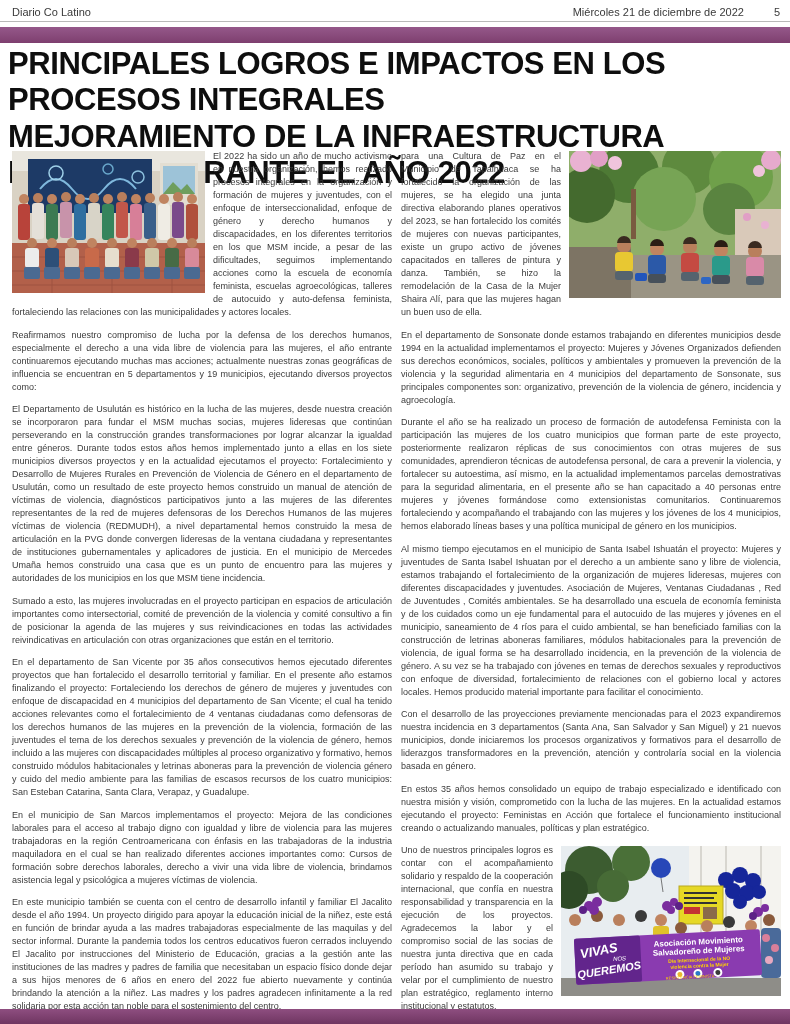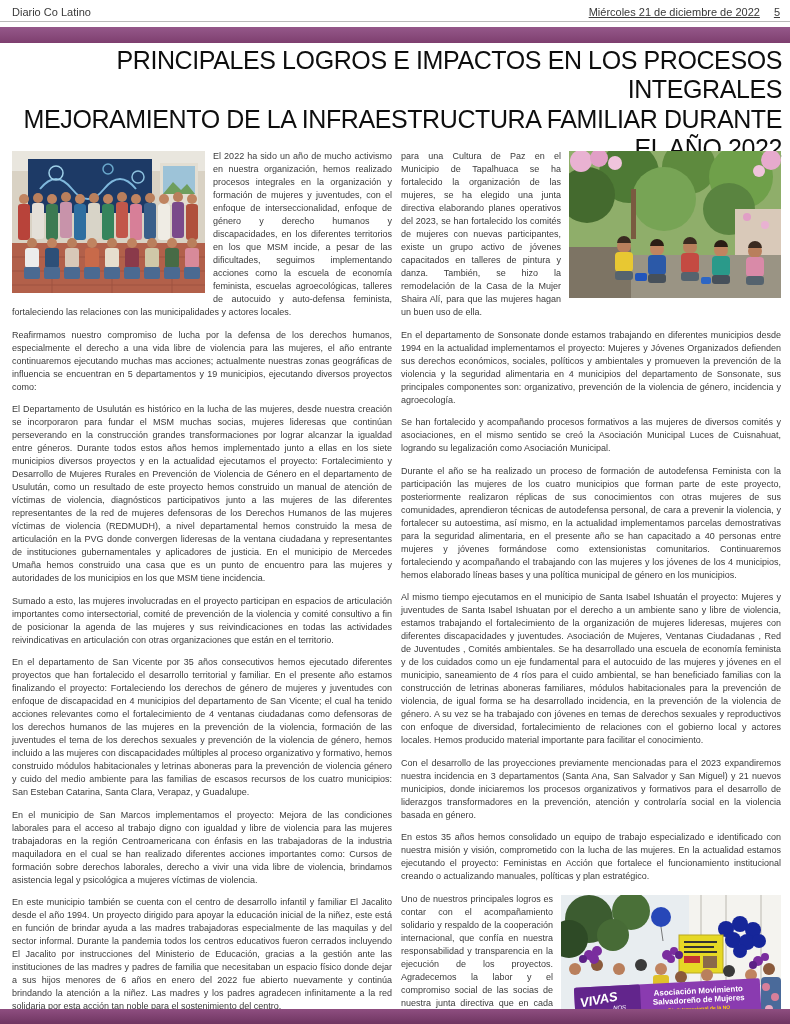--- a/index.html
+++ b/index.html
@@ -7,33 +7,33 @@
     width:790px;height:1024px;position:relative;overflow:hidden;
     background:#ffffff;font-family:"Liberation Sans","DejaVu Sans",sans-serif;
   }
   .masthead{
     position:absolute;top:0;left:0;right:0;height:22px;
     border-bottom:1px solid #b9b9b9;
     display:flex;justify-content:space-between;align-items:flex-end;
     padding:0 10px 3px 12px;box-sizing:border-box;
     font-size:11px;color:#3a3a3a;
   }
-  .masthead .right{display:flex;gap:14px;text-decoration:underline;}
+  .masthead .right{display:flex;gap:30px;}
   .accent-bar-top{
     position:absolute;top:27px;left:0;width:790px;height:16px;
     background:linear-gradient(180deg,#95588a,#7e3f6f);
   }
   .accent-bar-bottom{
     position:absolute;bottom:0;left:0;width:790px;height:15px;
     background:linear-gradient(180deg,#8e4e80,#6f3561);
   }
   .headline{
     position:absolute;top:46px;left:8px;right:8px;
-    text-align:right;font-weight:normal;color:#0e0e0e;
-    font-size:25px;line-height:1.17;letter-spacing:-0.4px;
+    text-align:left;font-weight:bold;color:#0e0e0e;
+    font-size:31px;line-height:1.17;letter-spacing:-0.4px;
   }
   .content{
     position:absolute;top:150px;left:12px;
     display:flex;gap:9px;width:770px;
   }
   .col{
     width:380px;font-size:9px;line-height:13px;
     text-align:justify;color:#3b3b3b;
   }
   .col p{margin:0 0 9.5px 0;}
@@ -187,21 +187,20 @@
           <path d="M179 97 a7 7 0 0 1 14 0 z" fill="#3a2a20"></path>
         <rect x="177" y="106" width="18" height="20" rx="4" fill="#d98aa8"></rect>
           <rect x="177" y="125" width="18" height="9" rx="3" fill="#55636e"></rect>
         <rect x="66" y="122" width="12" height="8" rx="2" fill="#2255bb"></rect>
         <rect x="132" y="126" width="10" height="7" rx="2" fill="#2d66c4"></rect>
       </g>
     </svg>
     <div>
         <p>para una Cultura de Paz en el Municipio de Tapalhuaca se ha fortalecido la organización de las mujeres, se ha elegido una junta directiva elaborando planes operativos del 2023, se han fortalecido los comités de mujeres con nuevas participantes, existe un grupo activo de jóvenes capacitados en talleres de pintura y danza. También, se hizo la remodelación de la Casa de la Mujer Shaira Alí, para que las mujeres hagan un buen uso de ella.</p>
         <p>En el departamento de Sonsonate donde estamos trabajando en diferentes municipios desde 1994 en la actualidad implementamos el proyecto: Mujeres y Jóvenes Organizados defienden sus derechos económicos, sociales, políticos y ambientales y promueven la prevención de la violencia y la seguridad alimentaria en 4 municipios del departamento de Sonsonate, sus principales componentes son: organizativo, prevención de la violencia de género, incidencia y agroecología.</p>
-        <p>Se han fortalecido y acompañando procesos formativos a las mujeres de diversos comités y asociaciones, en el mismo sentido se creó la Asociación Municipal Luces de Cuisnahuat, logrando su legalización como Asociación Municipal.</p>
         <p>Durante el año se ha realizado un proceso de formación de autodefensa Feminista con la participación las mujeres de los cuatro municipios que forman parte de este proyecto, posteriormente realizaron réplicas de sus conocimientos con otras mujeres de sus comunidades, aprendieron técnicas de autodefensa personal, de cara a prevenir la violencia, y fortalecer su autoestima, así mismo, en la actualidad implementamos parcelas demostrativas para la seguridad alimentaria, en el presente año se han capacitado a 40 personas entre mujeres y jóvenes formándose como extensionistas comunitarios. Continuaremos fortaleciendo y acompañando el trabajando con las mujeres y los jóvenes de los 4 municipios, hemos elaborado líneas bases y una política municipal de género en los municipios.</p>
         <p>Al mismo tiempo ejecutamos en el municipio de Santa Isabel Ishuatán el proyecto:  Mujeres y juventudes de Santa Isabel Ishuatan por el derecho a un ambiente sano y libre de violencia, estamos trabajando el fortalecimiento de la organización de mujeres lideresas, mujeres con diferentes discapacidades y juventudes. Asociación de Mujeres, Ventanas Ciudadanas , Red de Juventudes , Comités ambientales. Se ha desarrollado una escuela de economía feminista y de los cuidados como un eje fundamental para el autocuido de las mujeres y jóvenes en el municipio, saneamiento de 4 ríos para el cuido ambiental, se han beneficiado familias con la construcción de letrinas aboneras familiares, módulos habitacionales para la prevención de violencia, de igual forma se ha desarrollado incidencia, en la prevención de la violencia de género. A su vez se ha trabajado con jóvenes en temas de derechos sexuales y reproductivos con enfoque de diversidad, fortalecimiento de relaciones con el gobierno local y actores locales. Hemos producido material importante para facilitar el conocimiento.</p>
         <p>Con el desarrollo de las proyecciones previamente mencionadas para el 2023 expandiremos nuestra incidencia en 3 departamentos (Santa Ana, San Salvador y San Miguel) y 21 nuevos municipios, donde iniciaremos los procesos organizativos y formativos para el desarrollo de liderazgos transformadores en la prevención, atención y controlaría social en la violencia basada en género.</p>
         <p>En estos 35 años hemos consolidado un equipo de trabajo especializado e identificado con nuestra misión y visión, comprometido con la lucha de las mujeres. En la actualidad estamos ejecutando el  proyecto: Feministas en Acción  que fortalece el funcionamiento institucional creando o actualizando manuales, políticas y  plan estratégico.</p>
       </div>
 
     <svg class="photo photo-march" viewBox="0 0 220 150" preserveAspectRatio="none" xmlns="http://www.w3.org/2000/svg">
       <rect width="220" height="150" fill="#e8edf0"></rect>
       <rect x="128" width="92" height="96" fill="#f4f3ef"></rect>
       <path d="M140 0 V90 M165 0 V90 M200 0 V90" stroke="#d8d6d0" stroke-width="2"></path>

